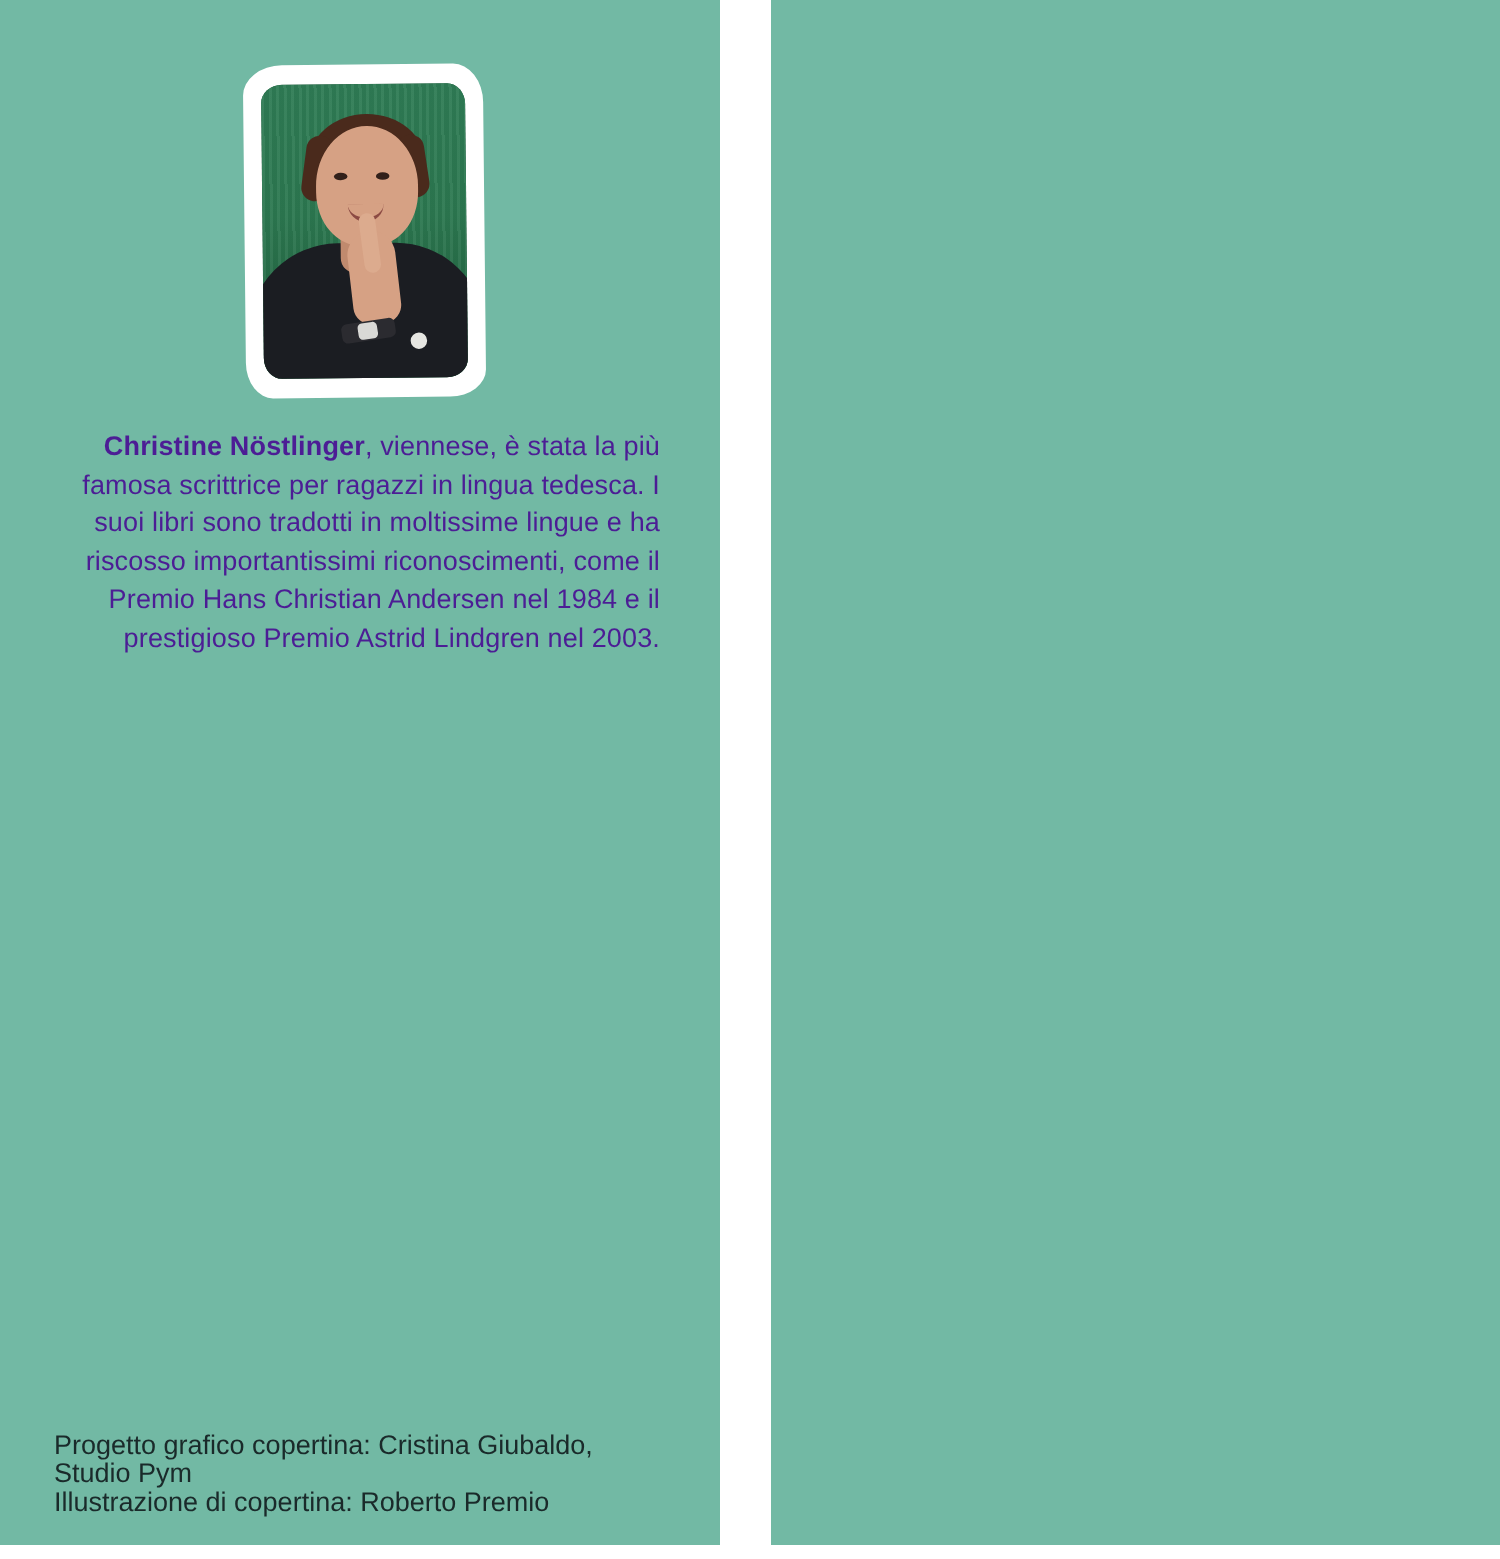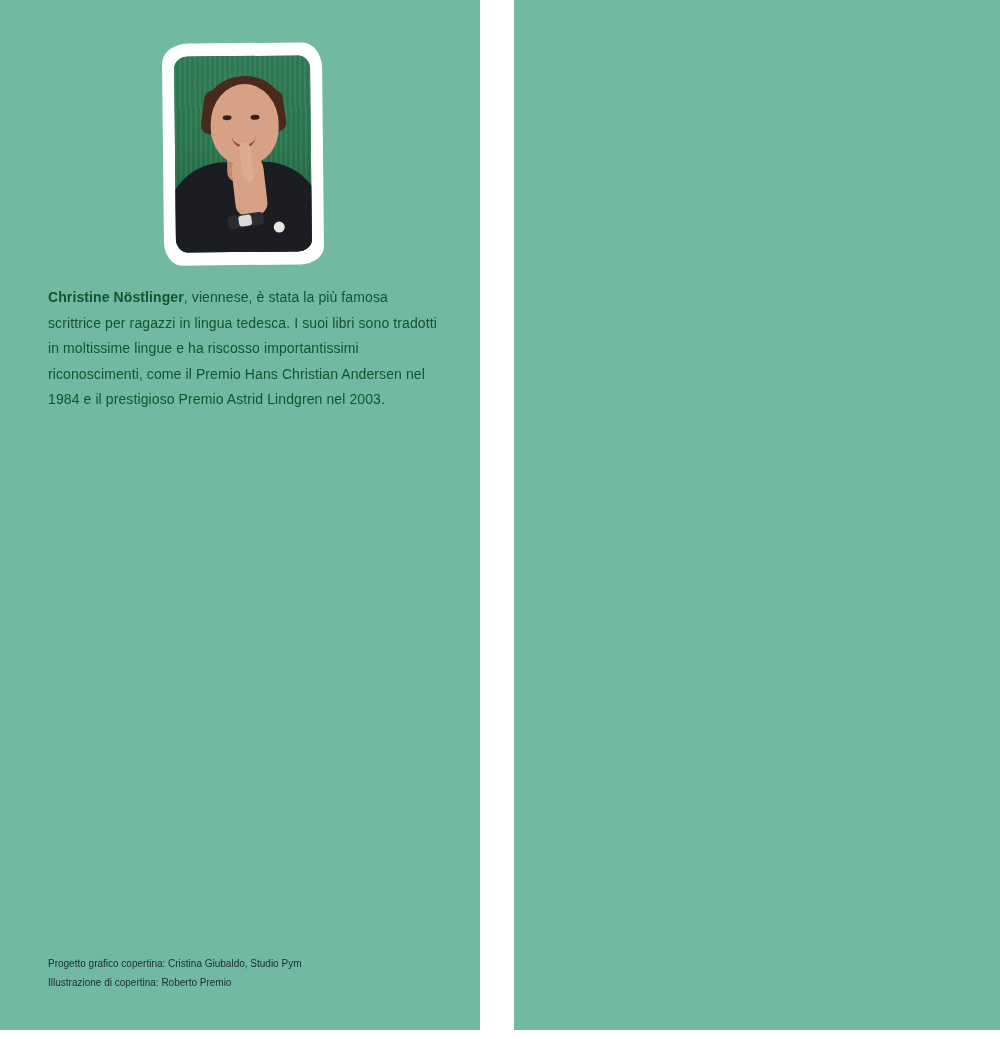--- a/index.html
+++ b/index.html
@@ -218,34 +218,35 @@
     background: #e6e6e2;
     border-radius: 50%;
   }
 
   
   .author-bio {
     position: absolute;
     left: 48px;
     top: 285px;
     width: 392px;
-    font-size: 14px;
+    font-size: 18px;
     line-height: 25.6px;
-    color: #14532d;
+    color: #4c1d95;
     letter-spacing: 0.1px;
+    text-align: right;
   }
   .author-name {
     font-weight: bold;
   }
   .credits {
     position: absolute;
-    left: 48px;
+    left: 36px;
     top: 954px;
     width: 400px;
-    font-size: 10px;
+    font-size: 18px;
     line-height: 19px;
     color: #1a2a2a;
   }
 </style>
 </head>
 <body>
 
 <div class="page">
 
   <div class="panel-left">

